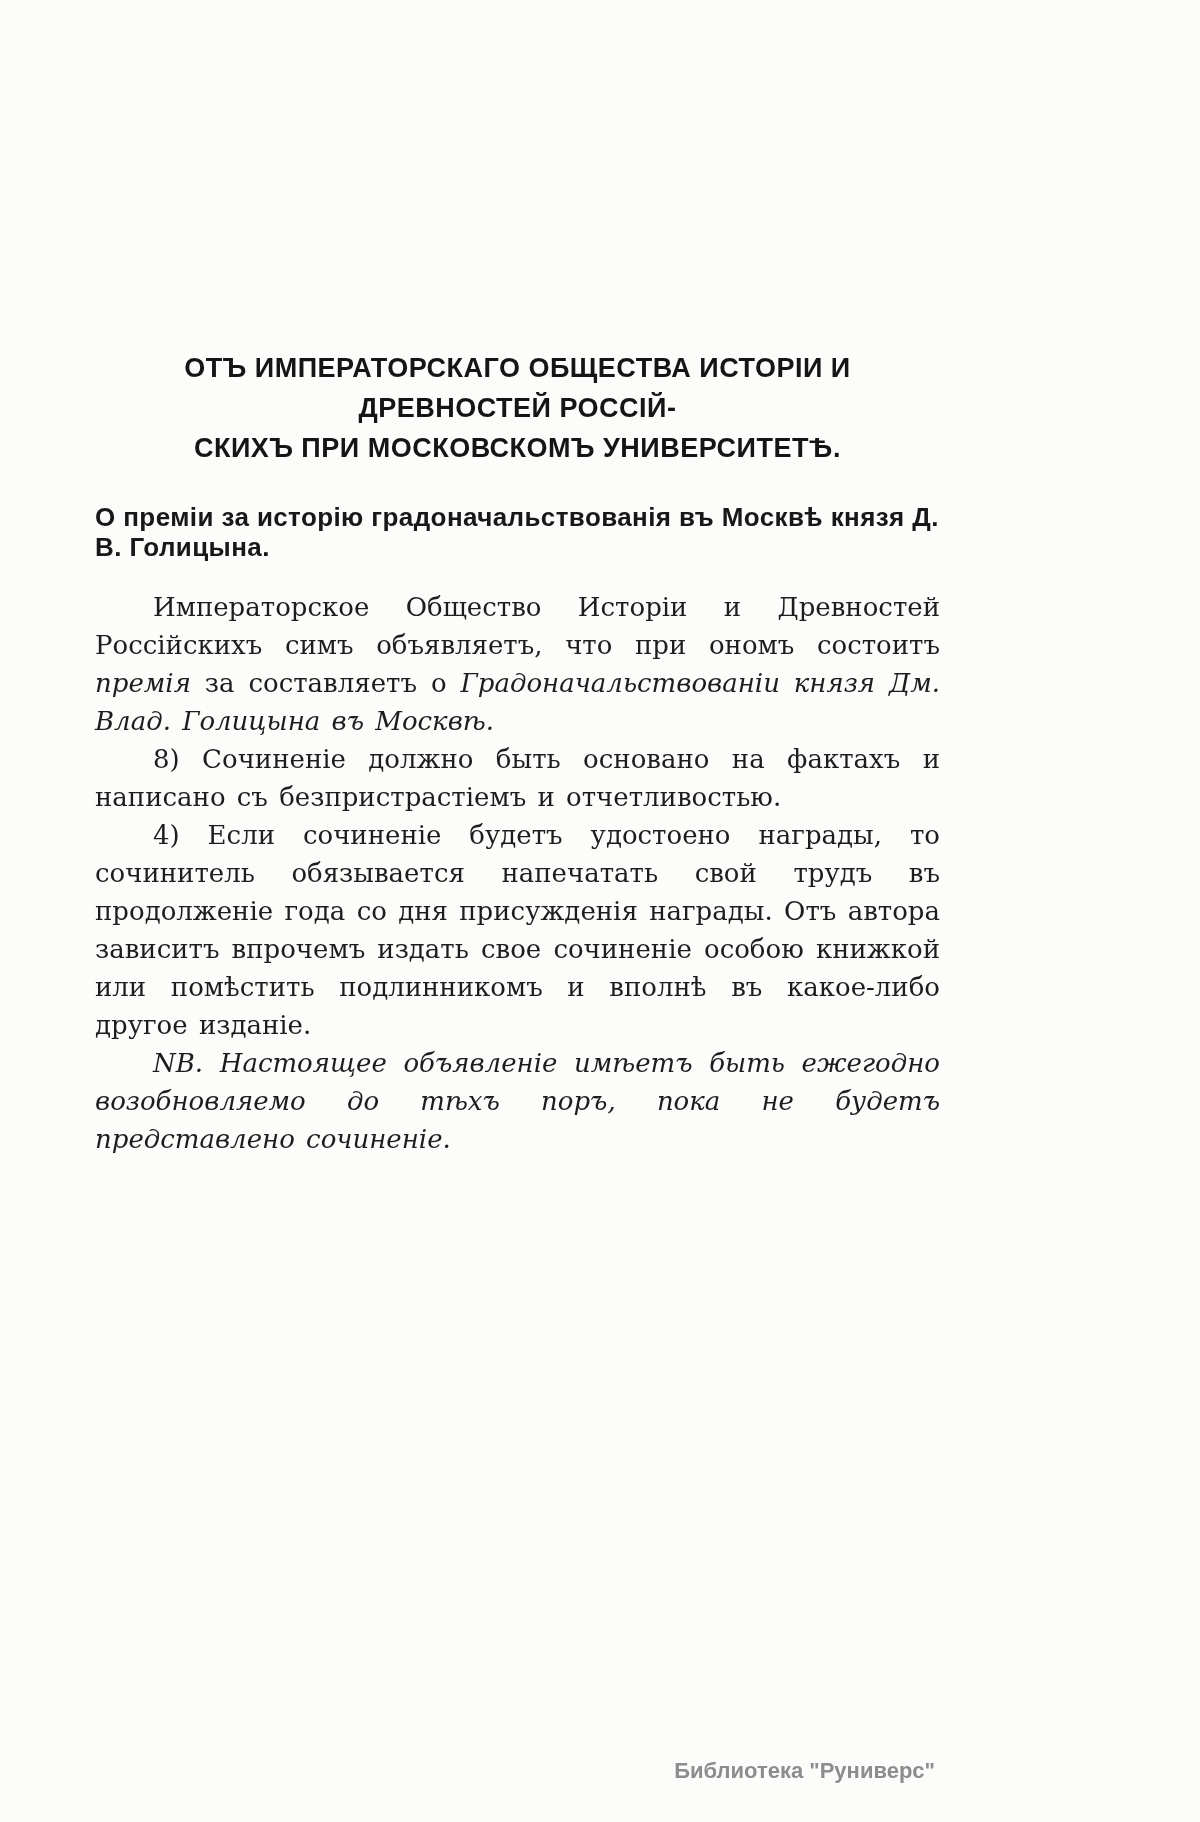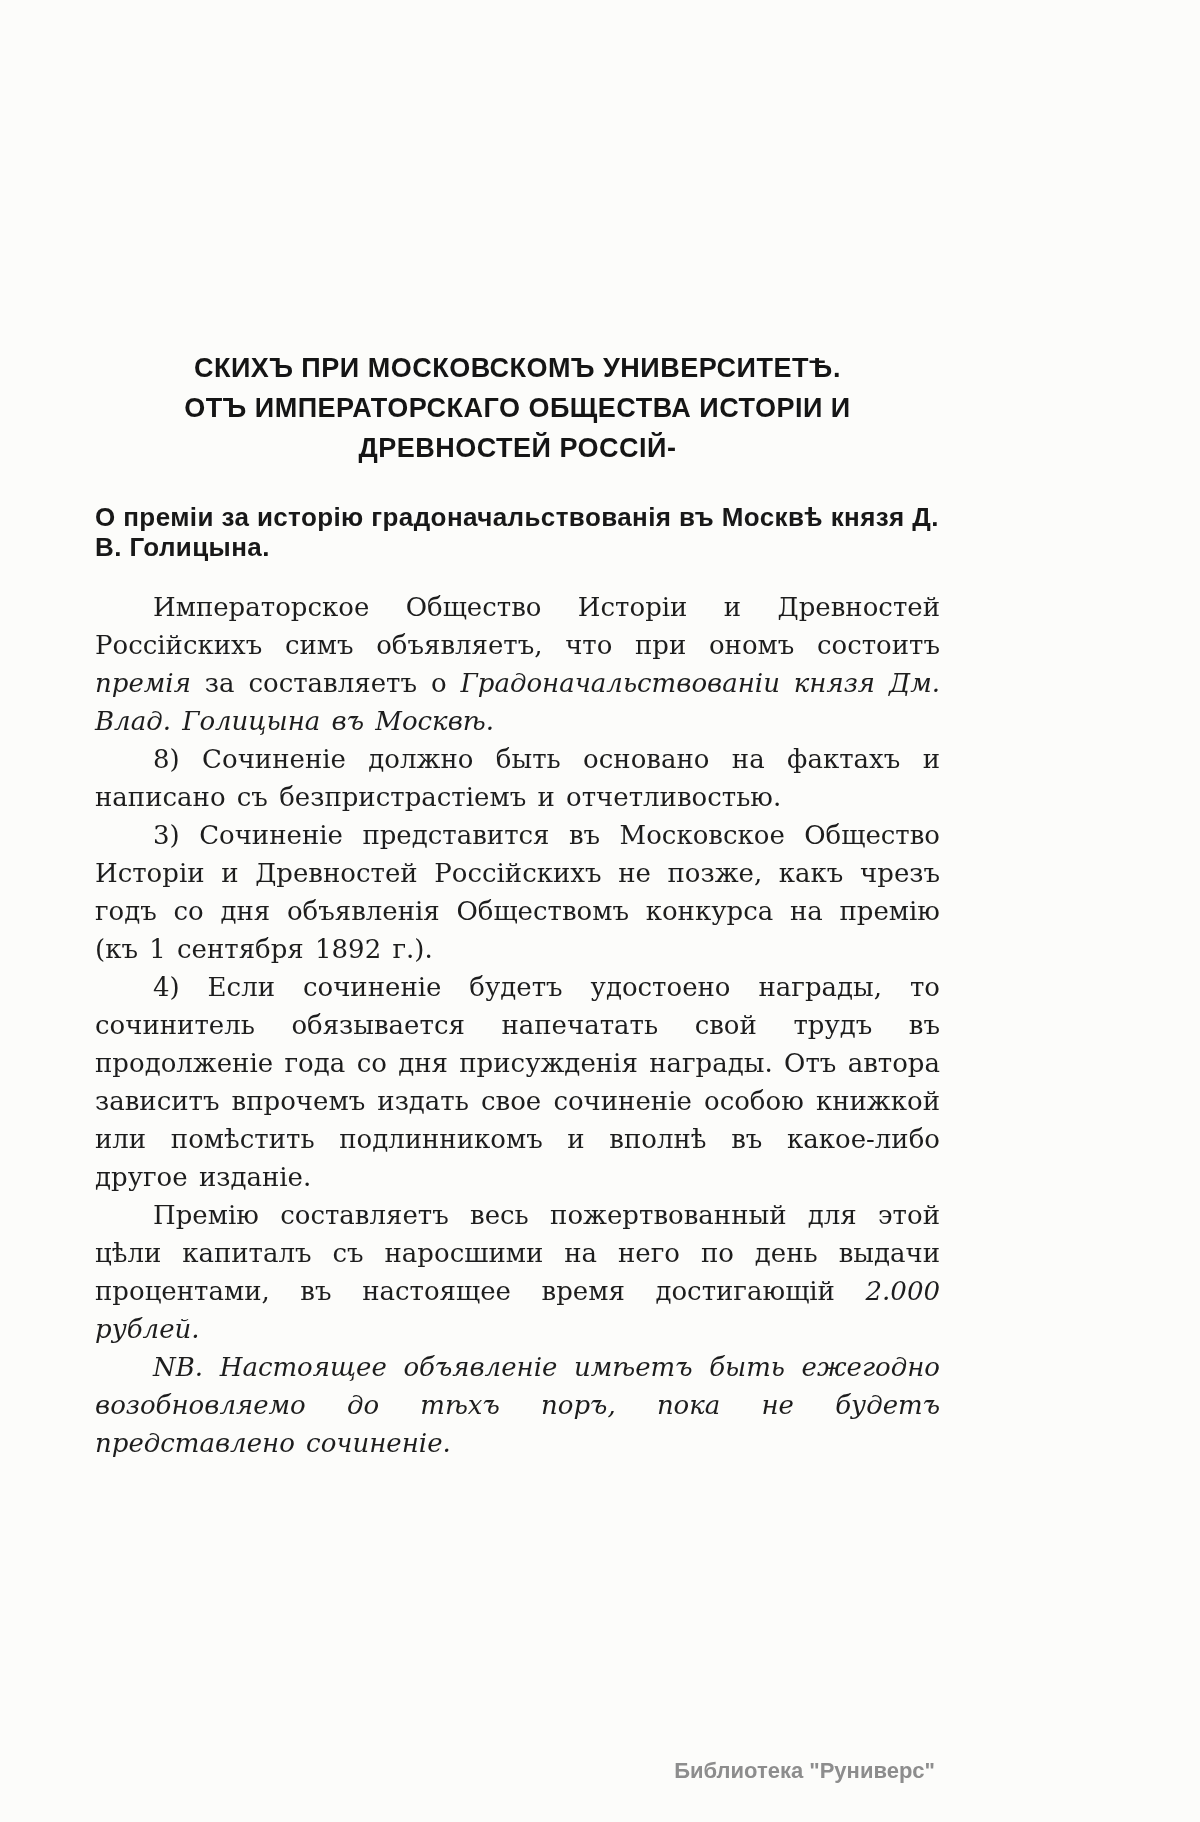--- a/index.html
+++ b/index.html
@@ -72,27 +72,25 @@
     font-size: 22px;
     color: #8d8d8d;
   }
 </style>
 </head>
 <body>
 
 <div class="page">
   <div class="content">
     <h1 class="title">
+      <span class="title-line">ОТЪ ИМПЕРАТОРСКАГО ОБЩЕСТВА ИСТОРІИ И ДРЕВНОСТЕЙ РОССІЙ-</span>
       <span class="title-line">СКИХЪ ПРИ МОСКОВСКОМЪ УНИВЕРСИТЕТѢ.</span>
-      <span class="title-line">ОТЪ ИМПЕРАТОРСКАГО ОБЩЕСТВА ИСТОРІИ И ДРЕВНОСТЕЙ РОССІЙ-</span>
     </h1>
     <h2 class="subtitle">О преміи за исторію градоначальствованія въ Москвѣ князя Д. В. Голицына.</h2>
     <div class="body" id="paragraphs">
         <p class="para"><span>Императорское Общество Исторіи и Древностей Россійскихъ симъ объявляетъ, что при ономъ состоитъ </span><span class="run-italic">премія</span><span> за составляетъ о </span><span class="run-italic">Градоначальствованіи князя Дм. Влад. Голицына въ Москвѣ.</span></p>
         <p class="para"><span>8) Сочиненіе должно быть основано на фактахъ и написано съ безпристрастіемъ и отчетливостью.</span></p>
-        <p class="para"><span>3) Сочиненіе представится въ Московское Общество Исторіи и Древностей Россійскихъ не позже, какъ чрезъ годъ со дня объявленія Обществомъ конкурса на премію (къ 1 сентября 1892 г.).</span></p>
         <p class="para"><span>4) Если сочиненіе будетъ удостоено награды, то сочинитель обязывается напечатать свой трудъ въ продолженіе года со дня присужденія награды. Отъ автора зависитъ впрочемъ издать свое сочиненіе особою книжкой или помѣстить подлинникомъ и вполнѣ въ какое-либо другое изданіе.</span></p>
-        <p class="para"><span>Премію составляетъ весь пожертвованный для этой цѣли капиталъ съ наросшими на него по день выдачи процентами, въ настоящее время достигающій </span><span class="run-italic">2.000 рублей.</span></p>
         <p class="para italic"><span>NB. Настоящее объявленіе имѣетъ быть ежегодно возобновляемо до тѣхъ поръ, пока не будетъ представлено сочиненіе.</span></p>
       </div>
   </div>
   <div class="footer">Библиотека "Руниверс"</div>
 </div>
 
 </body></html>

